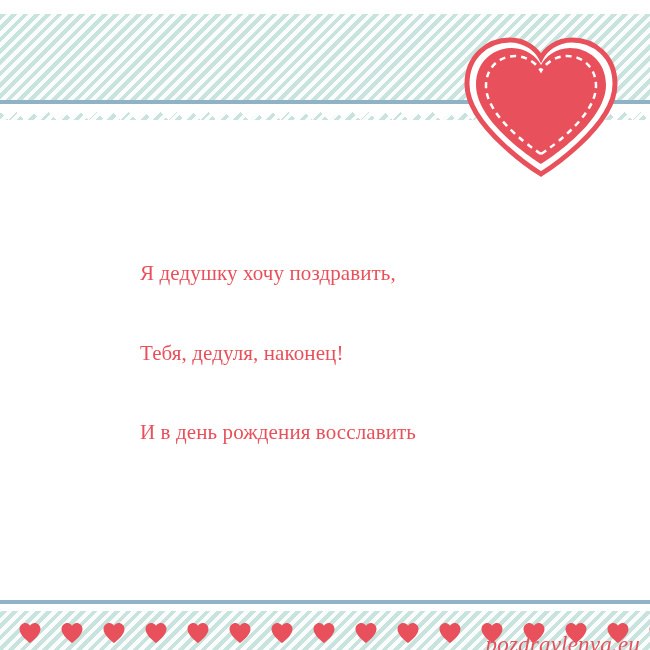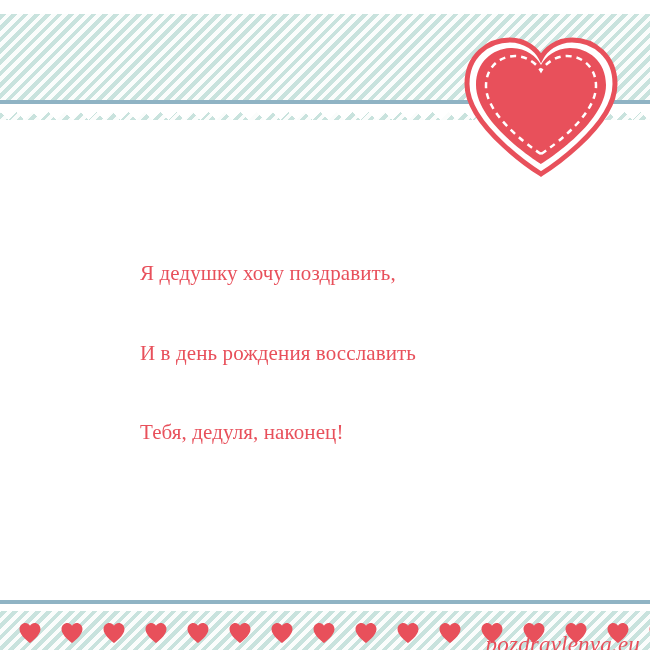--- a/index.html
+++ b/index.html
@@ -185,22 +185,22 @@
     <svg width="168" height="148" viewBox="0 0 168 148">
       <path d="M84 142 C 84 142, 10 96, 10 52 C 10 24, 31 8, 53 8 C 69 8, 80 18, 84 26 C 88 18, 99 8, 115 8 C 137 8, 158 24, 158 52 C 158 96, 84 142, 84 142 Z" fill="#ffffff" stroke="#e8505b" stroke-width="5"></path>
       <path d="M84 132 C 84 132, 19 92, 19 53 C 19 29, 37 16, 55 16 C 69 16, 80 25, 84 33 C 88 25, 99 16, 113 16 C 131 16, 149 29, 149 53 C 149 92, 84 132, 84 132 Z" fill="#e8505b"></path>
       <path d="M84 122 C 84 122, 29 87, 29 54 C 29 34, 44 24, 58 24 C 70 24, 80 32, 84 39 C 88 32, 98 24, 110 24 C 124 24, 139 34, 139 54 C 139 87, 84 122, 84 122 Z" fill="none" stroke="#ffffff" stroke-width="2.5" stroke-dasharray="6 5"></path>
     </svg>
   </div>
 
   <div class="poem">
     <p class="stanza">
       <span class="line">Я дедушку хочу поздравить,</span>
+      <span class="line">Тебя, дедуля, наконец!</span>
       <span class="line">И в день рождения восславить</span>
-      <span class="line">Тебя, дедуля, наконец!</span>
     </p>
     <p class="stanza">
       
       
       
       
     </p>
   </div>
 
   <div class="bot-rule"></div>

